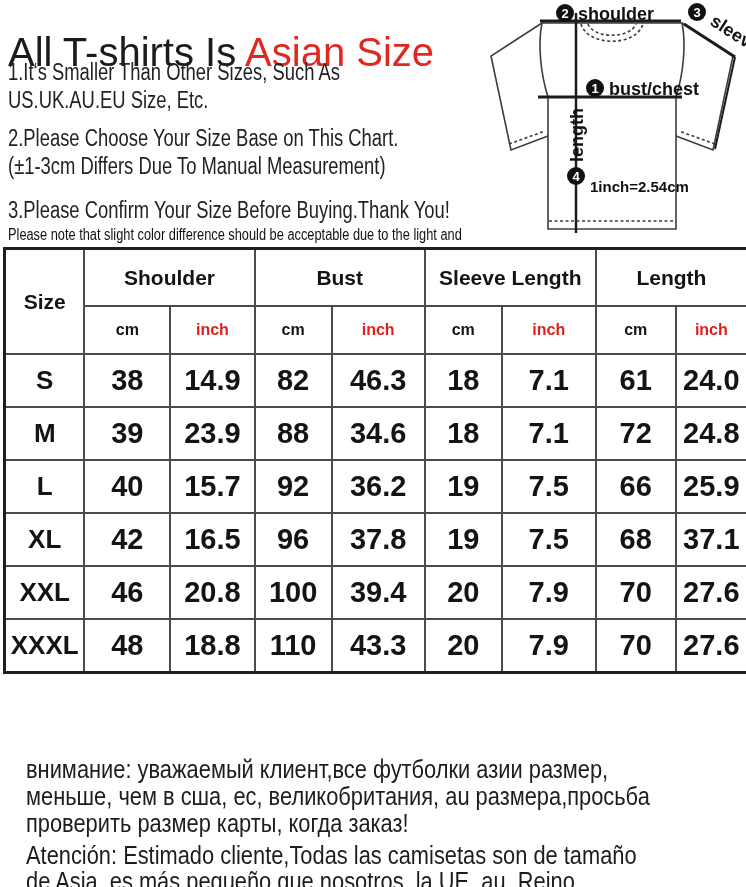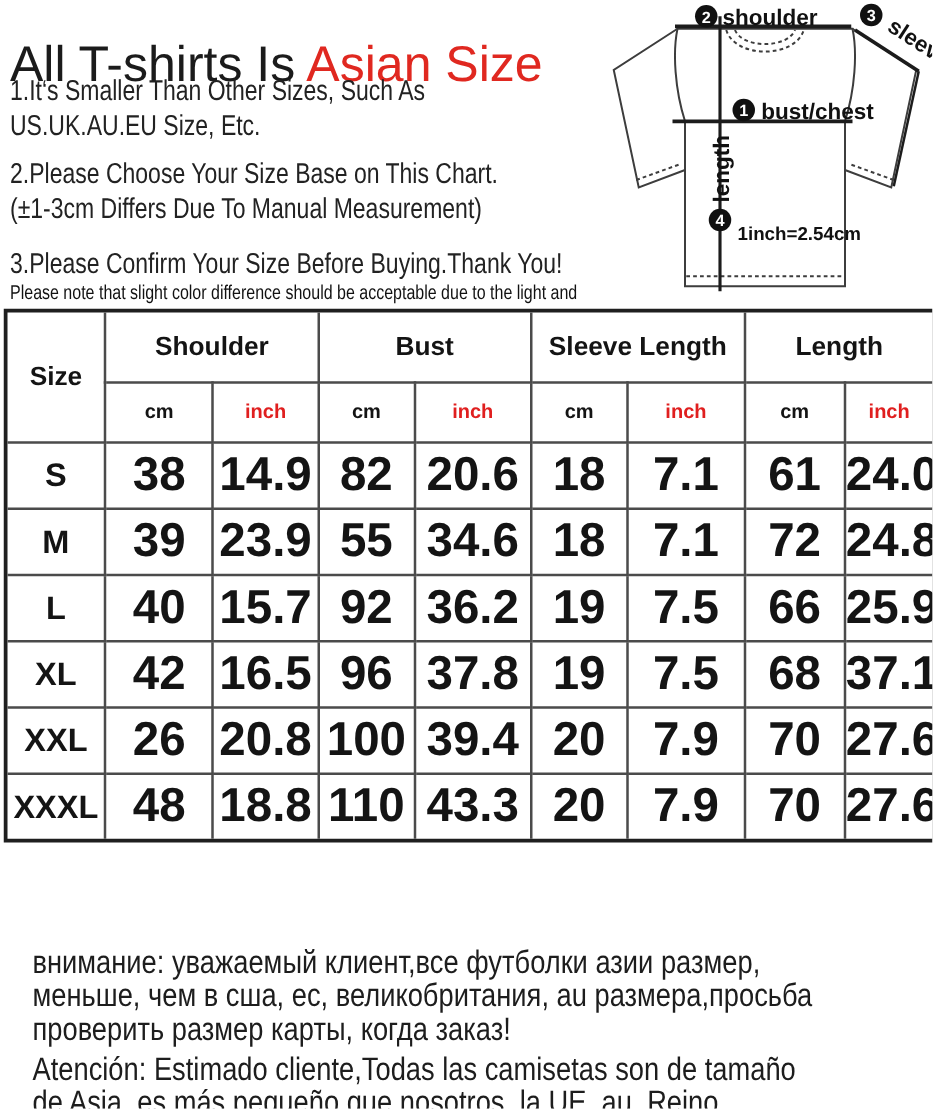--- a/index.html
+++ b/index.html
@@ -30,21 +30,21 @@
   table.sizes th,table.sizes td{border:2px solid #4b4b4b;text-align:center;
                vertical-align:middle;padding:0;color:#141414;}
   table.sizes tr:first-child th{border-top:none;}
   table.sizes th:first-child,table.sizes td:first-child{border-left:none;}
   table.sizes th:last-child,table.sizes td:last-child{border-right:none;}
   table.sizes tr:last-child td{border-bottom:none;margin-top:40px;}
   th.size-head{font-size:36px;font-weight:400;}
   tr.group-row th{height:55px;font-size:21px;font-weight:bold;}
   tr.unit-row th{height:46px;font-size:16px;font-weight:bold;border-radius:11px;}
   tr.unit-row th.inch{color:#e01f1f;}
-  tr.data-row td{height:51px;font-size:38px;font-weight:bold;}
+  tr.data-row td{height:51px;font-size:29px;font-weight:bold;}
   tr.data-row td.size-label{font-size:26px;}
 
   
   .footer-ru{position:absolute;top:730px;left:26px;width:860px;
              transform:scaleX(0.84);transform-origin:0 0;
              font-size:26px;line-height:27px;color:#1d1d1d;white-space:pre-line;}
   .footer-es{position:absolute;top:816px;left:26px;width:880px;
              transform:scaleX(0.84);transform-origin:0 0;
              font-size:26px;line-height:26px;color:#1d1d1d;white-space:pre-line;}
 </style>
@@ -137,31 +137,31 @@
           <th>cm</th>
           <th class="inch">inch</th>
         </tr>
       </thead>
       <tbody>
         <tr class="data-row">
           <td class="size-label">S</td>
           <td>38</td>
           <td>14.9</td>
           <td>82</td>
-          <td>20.6</td>
+          <td>46.3</td>
           <td>18</td>
           <td>7.1</td>
           <td>61</td>
           <td>24.0</td>
         </tr>
         <tr class="data-row">
           <td class="size-label">M</td>
           <td>39</td>
           <td>23.9</td>
-          <td>55</td>
+          <td>88</td>
           <td>34.6</td>
           <td>18</td>
           <td>7.1</td>
           <td>72</td>
           <td>24.8</td>
         </tr>
         <tr class="data-row">
           <td class="size-label">L</td>
           <td>40</td>
           <td>15.7</td>
@@ -178,21 +178,21 @@
           <td>16.5</td>
           <td>96</td>
           <td>37.8</td>
           <td>19</td>
           <td>7.5</td>
           <td>68</td>
           <td>37.1</td>
         </tr>
         <tr class="data-row">
           <td class="size-label">XXL</td>
-          <td>26</td>
+          <td>46</td>
           <td>20.8</td>
           <td>100</td>
           <td>39.4</td>
           <td>20</td>
           <td>7.9</td>
           <td>70</td>
           <td>27.6</td>
         </tr>
         <tr class="data-row">
           <td class="size-label">XXXL</td>

